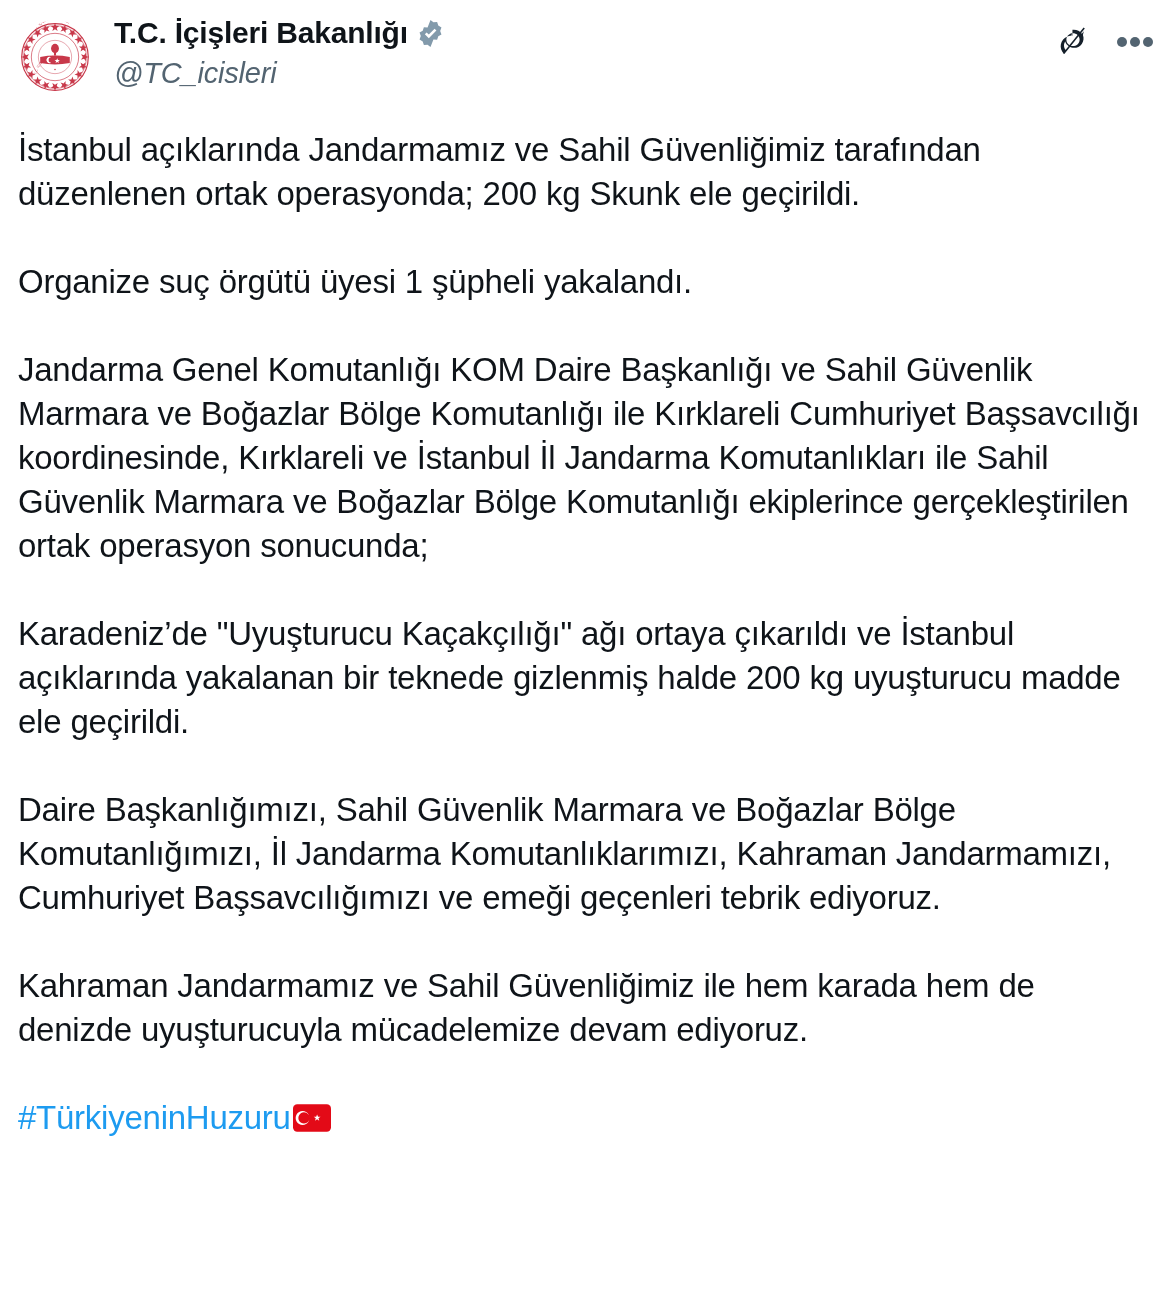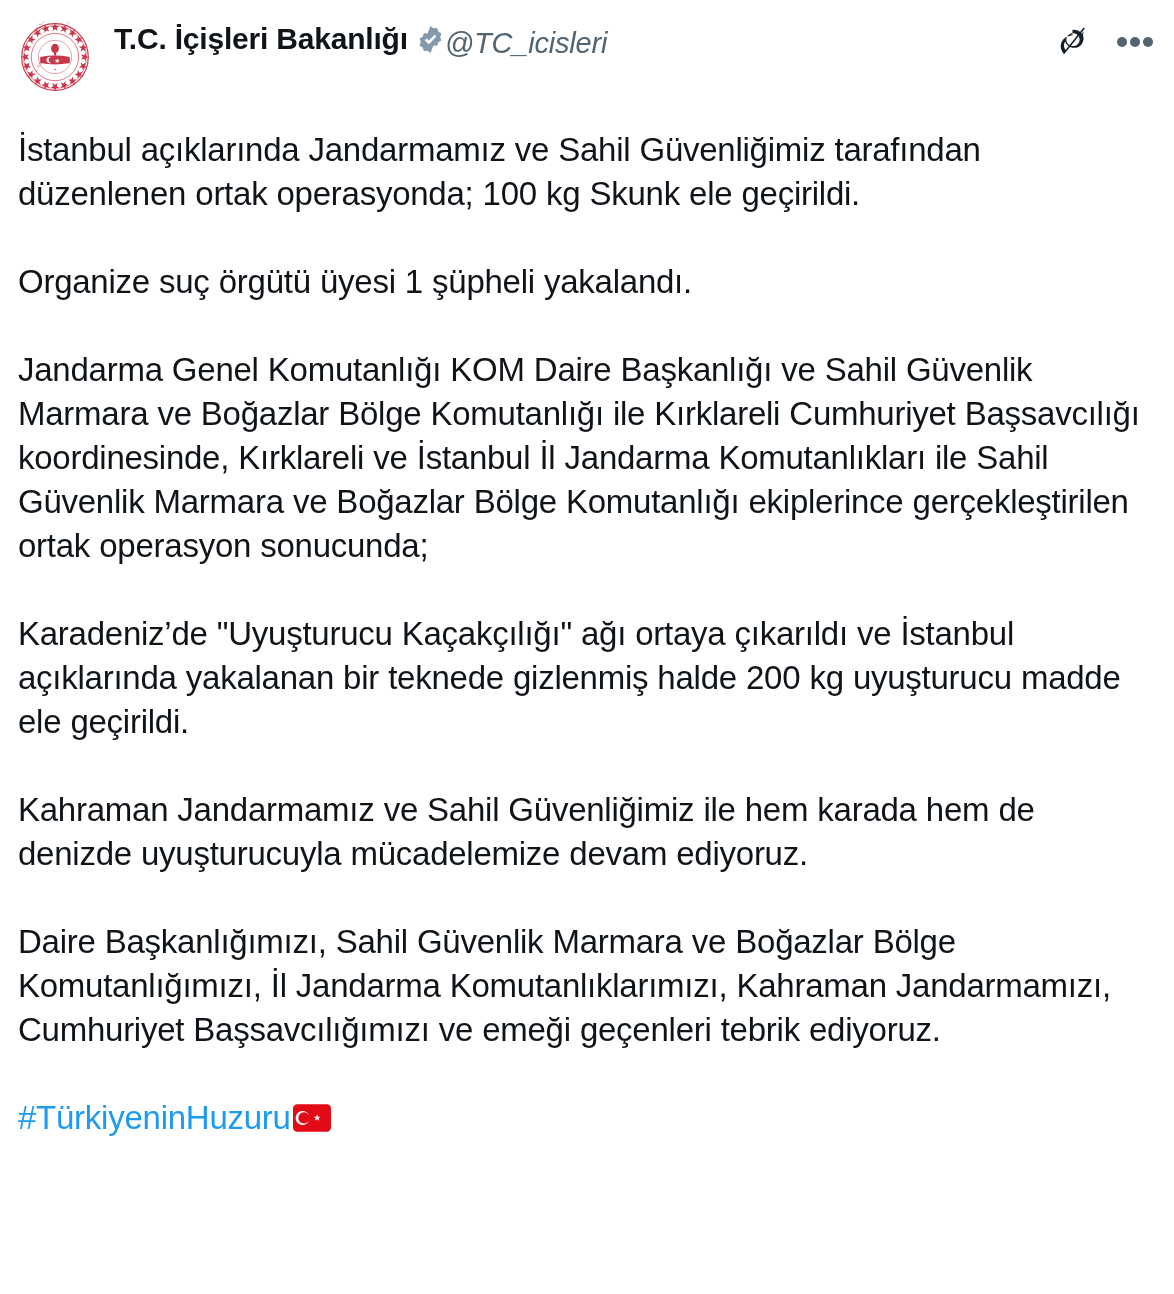--- a/index.html
+++ b/index.html
@@ -38,21 +38,21 @@
     flex: 0 0 74px;
     margin-top: 4px;
     overflow: hidden;
     background: #ffffff;
   }
   .avatar svg { display: block; width: 74px; height: 74px; }
 
   .identity {
     margin-left: 22px;
     display: flex;
-    flex-direction: row;
+    flex-direction: column;
     justify-content: center;
     padding-top: 2px;
   }
 
   .name-row {
     display: flex;
     align-items: center;
     gap: 8px;
     line-height: 1;
   }
@@ -207,26 +207,26 @@
       <path fill="#15202b" d="M27.4 4.1L9.2 26.6l-1.1-.9L26.3 3.2z"></path>
     </svg>
     <svg class="more-icon" viewBox="0 0 38 12" xmlns="http://www.w3.org/2000/svg" aria-hidden="true">
       <circle cx="6" cy="6" r="5" fill="#536471"></circle>
       <circle cx="19" cy="6" r="5" fill="#536471"></circle>
       <circle cx="32" cy="6" r="5" fill="#536471"></circle>
     </svg>
   </div>
 
   <div class="tweet-body">
-    <p>İstanbul açıklarında Jandarmamız ve Sahil Güvenliğimiz tarafından düzenlenen ortak operasyonda; 100 kg Skunk ele geçirildi.</p>
+    <p>İstanbul açıklarında Jandarmamız ve Sahil Güvenliğimiz tarafından düzenlenen ortak operasyonda; 200 kg Skunk ele geçirildi.</p>
     <p>Organize suç örgütü üyesi 1 şüpheli yakalandı.</p>
     <p>Jandarma Genel Komutanlığı KOM Daire Başkanlığı ve Sahil Güvenlik Marmara ve Boğazlar Bölge Komutanlığı ile Kırklareli Cumhuriyet Başsavcılığı koordinesinde, Kırklareli ve İstanbul İl Jandarma Komutanlıkları ile Sahil Güvenlik Marmara ve Boğazlar Bölge Komutanlığı ekiplerince gerçekleştirilen ortak operasyon sonucunda;</p>
     <p>Karadeniz’de "Uyuşturucu Kaçakçılığı" ağı ortaya çıkarıldı ve İstanbul açıklarında yakalanan bir teknede gizlenmiş halde 200 kg uyuşturucu madde ele geçirildi.</p>
+    <p>Daire Başkanlığımızı, Sahil Güvenlik Marmara ve Boğazlar Bölge Komutanlığımızı, İl Jandarma Komutanlıklarımızı, Kahraman Jandarmamızı, Cumhuriyet Başsavcılığımızı ve emeği geçenleri tebrik ediyoruz.</p>
     <p>Kahraman Jandarmamız ve Sahil Güvenliğimiz ile hem karada hem de denizde uyuşturucuyla mücadelemize devam ediyoruz.</p>
-    <p>Daire Başkanlığımızı, Sahil Güvenlik Marmara ve Boğazlar Bölge Komutanlığımızı, İl Jandarma Komutanlıklarımızı, Kahraman Jandarmamızı, Cumhuriyet Başsavcılığımızı ve emeği geçenleri tebrik ediyoruz.</p>
 
     <p class="hashtag-line">
       <a class="hashtag" href="#">#TürkiyeninHuzuru</a>
       <svg class="flag-emoji" viewBox="0 0 36 26" xmlns="http://www.w3.org/2000/svg" aria-hidden="true">
         <rect x="0" y="0" width="36" height="26" rx="4" ry="4" fill="#e30a17"></rect>
         <path d="M17.2 13a6.6 6.6 0 1 1 0-0.1 5.3 5.3 0 1 0 0 0.1z" fill="#ffffff" transform="translate(-1.5,0)"></path>
         <polygon points="21.8,9.4 22.9,12.1 25.8,12.1 23.4,13.8 24.3,16.6 21.8,14.9 19.4,16.6 20.3,13.8 17.9,12.1 20.8,12.1" fill="#ffffff" transform="translate(1,0) scale(0.82) translate(4.8,2.4)"></polygon>
       </svg>
     </p>
   </div>

